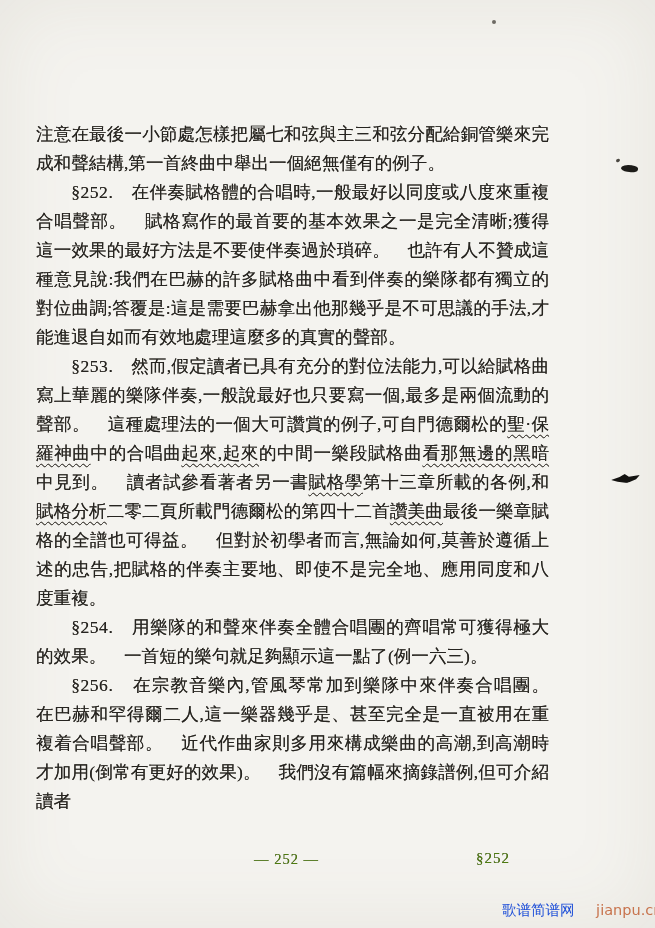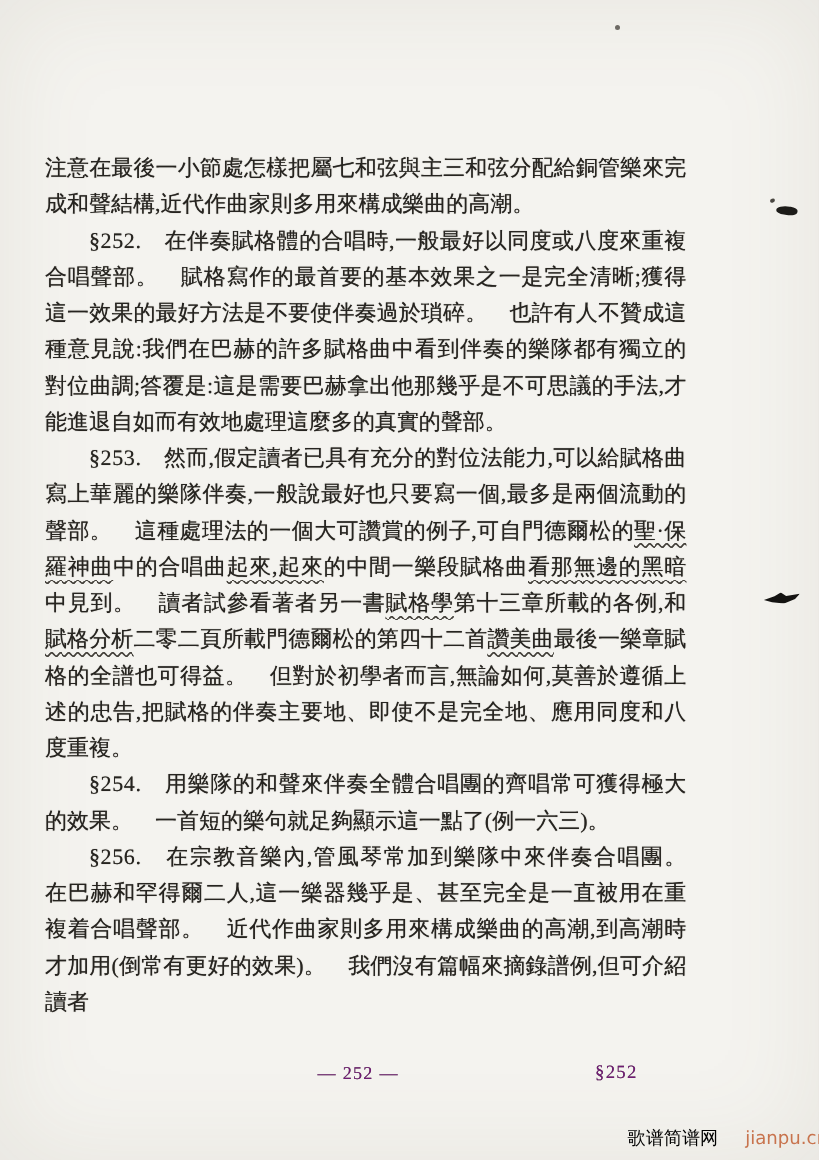--- a/index.html
+++ b/index.html
@@ -29,39 +29,39 @@
   }
   .u-wavy{
     text-decoration:underline wavy;
     text-decoration-thickness:1px;
     text-underline-offset:4px;
     text-decoration-skip-ink:none;
     text-decoration-color:#45423c;
   }
   .footer{
     position:absolute;left:0;top:851px;width:591px;height:24px;
-    color:#701a75;
+    color:#4d7c0f;
     font-family:"Liberation Serif","DejaVu Serif",serif;
   }
   .page-number{
     position:absolute;left:254px;top:0;
     font-size:14.5px;letter-spacing:1px;
     text-shadow:0 0 .5px rgba(45,40,32,.7);
   }
   .section-ref{
     position:absolute;left:476px;top:-1px;
     font-size:15px;font-weight:400;letter-spacing:1px;
     text-shadow:0 0 .5px rgba(45,40,32,.7);
   }
   .watermark{
     position:absolute;left:502px;top:901px;white-space:nowrap;
     font-family:"DejaVu Sans","Liberation Sans",sans-serif;
     font-size:14.5px;
   }
-  .wm-name{color:#000000;}
+  .wm-name{color:#1d4ed8;}
   .wm-url{color:#c8744e;margin-left:17px;}
   
   .dot-top{
     position:absolute;left:492px;top:20px;width:4px;height:4px;
     background:#6d6a64;border-radius:50%;
   }
   .ink-mark-1{
     position:absolute;left:621px;top:165px;width:17px;height:7px;
     background:#1d1c19;border-radius:70% 40% 55% 45%;
     transform:rotate(9deg);
@@ -81,21 +81,21 @@
 <body>
 
 <div class="paper">
 
   <div class="dot-top"></div>
   <div class="ink-mark-1"></div>
   <div class="ink-mark-1b"></div>
   <div class="ink-mark-2"></div>
 
   <div class="text-block">
-      <p class="para"><span>注意在最後一小節處怎樣把屬七和弦與主三和弦分配給銅管樂來完成和聲結構,近代作曲家則多用來構成樂曲的高潮。</span></p>
+      <p class="para"><span>注意在最後一小節處怎樣把屬七和弦與主三和弦分配給銅管樂來完成和聲結構,第一首終曲中舉出一個絕無僅有的例子。</span></p>
       <p class="para indent"><span class="seg-bold">§252.</span><span>　在伴奏賦格體的合唱時,一般最好以同度或八度來重複合唱聲部。　賦格寫作的最首要的基本效果之一是完全清晰;獲得這一效果的最好方法是不要使伴奏過於瑣碎。　也許有人不贊成這種意見說:我們在</span><span class="u-solid">巴赫</span><span>的許多賦格曲中看到伴奏的樂隊都有獨立的對位曲調;答覆是:這是需要</span><span class="u-solid">巴赫</span><span>拿出他那幾乎是不可思議的手法,才能進退自如而有效地處理這麼多的真實的聲部。</span></p>
       <p class="para indent"><span class="seg-bold">§253.</span><span>　然而,假定讀者已具有充分的對位法能力,可以給賦格曲寫上華麗的樂隊伴奏,一般說最好也只要寫一個,最多是兩個流動的聲部。　這種處理法的一個大可讚賞的例子,可自</span><span class="u-solid">門德爾松</span><span>的</span><span class="u-wavy">聖·保羅神曲</span><span>中的合唱曲</span><span class="u-wavy">起來,起來</span><span>的中間一樂段賦格曲</span><span class="u-wavy">看那無邊的黑暗</span><span>中見到。　讀者試參看著者另一書</span><span class="u-wavy">賦格學</span><span>第十三章所載的各例,和</span><span class="u-wavy">賦格分析</span><span>二零二頁所載</span><span class="u-solid">門德爾松</span><span>的第四十二首</span><span class="u-wavy">讚美曲</span><span>最後一樂章賦格的全譜也可得益。　但對於初學者而言,無論如何,莫善於遵循上述的忠告,把賦格的伴奏主要地、即使不是完全地、應用同度和八度重複。</span></p>
       <p class="para indent"><span class="seg-bold">§254.</span><span>　用樂隊的和聲來伴奏全體合唱團的齊唱常可獲得極大的效果。　一首短的樂句就足夠顯示這一點了(例一六三)。</span></p>
       <p class="para indent"><span class="seg-bold">§256.</span><span>　在宗教音樂內,管風琴常加到樂隊中來伴奏合唱團。　在</span><span class="u-solid">巴赫</span><span>和</span><span class="u-solid">罕得爾</span><span>二人,這一樂器幾乎是、甚至完全是一直被用在重複着合唱聲部。　近代作曲家則多用來構成樂曲的高潮,到高潮時才加用(倒常有更好的效果)。　我們沒有篇幅來摘錄譜例,但可介紹讀者</span></p>
     </div>
 
   <div class="footer">
     <span class="page-number">— 252 —</span>
     <span class="section-ref">§252</span>
   </div>

